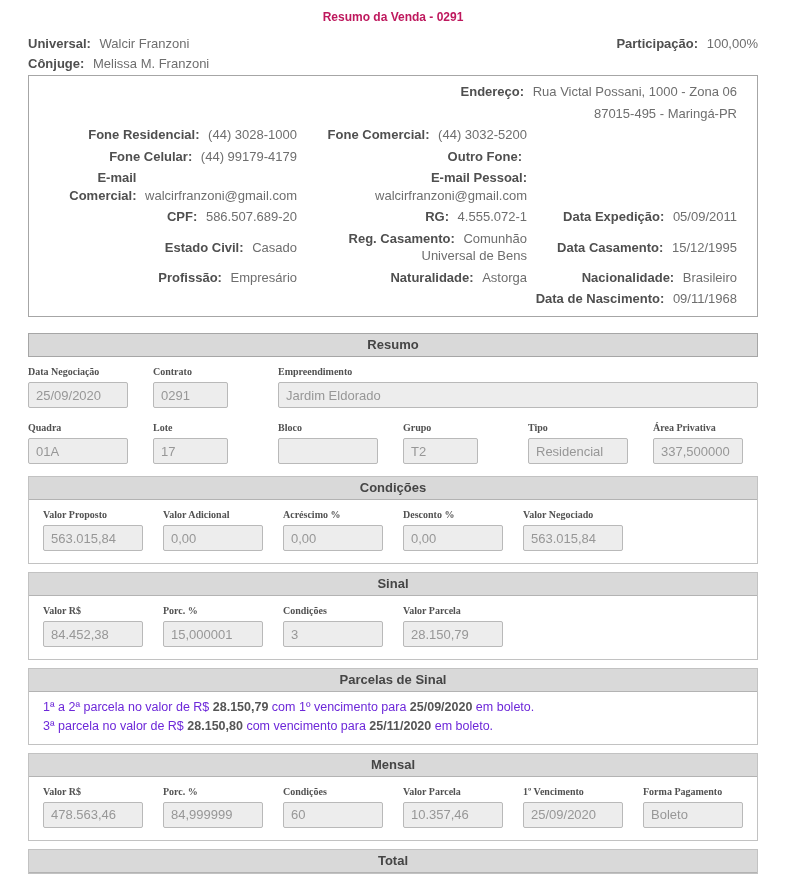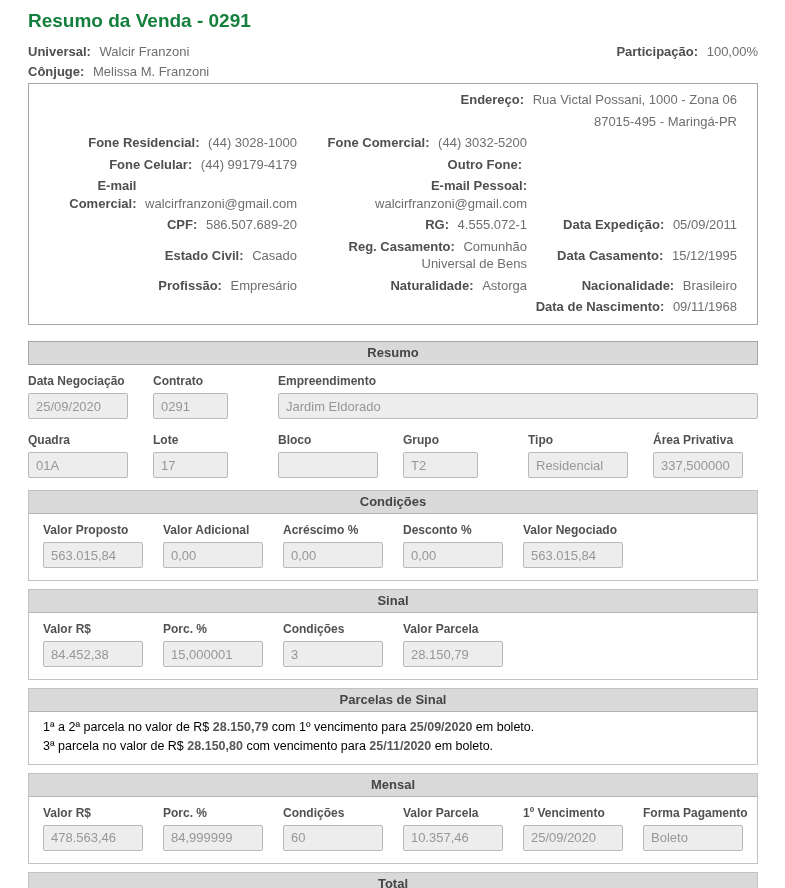--- a/index.html
+++ b/index.html
@@ -1,52 +1,52 @@
 <!DOCTYPE html>
 <html><head>
 <meta charset="utf-8">
 <style>
   * { box-sizing: border-box; }
   html,body { margin:0; padding:0; background:#fff; }
   body { width:785px; font-family:"Liberation Sans", sans-serif; font-size:13px; color:#555; }
   .page { padding:6px 27px 12px 28px; }
 
-  .title { color:#15803d; font-weight:bold; font-size:19px; margin:4px 0 12px; }
+  .title { text-align:center; color:#be185d; font-weight:bold; font-size:12px; margin:4px 0 12px; }
 
   .toprow { display:flex; justify-content:space-between; margin-bottom:5px; }
   .kv-l { font-weight:bold; color:#4f4f4f; }
   .kv-v { color:#6e6e6e; margin-left:5px; }
 
   .bbox { border:1px solid #a6a6a6; padding:5px 10px 6px; margin-top:4px; }
   .bb-row { display:grid; grid-template-columns:268px 230px 1fr; padding:2px 0; align-items:center;text-align:right; }
   .span-all { grid-column:1 / -1; }
   .bb-cell { padding-right:10px; line-height:1.35; }
   .lbl-narrow { display:inline-block; width:76px; }
 
   .bar { border:1px solid #a6a6a6; background:#d9d9d9; text-align:center; font-weight:bold;
          font-size:13px; color:#454545; padding:3px 0 4px; margin:16px 0 9px; }
 
   .cols { display:flex; }
   .col { flex:0 0 auto; } .c120{width:120px} .c125{width:125px} .c-rest{flex:1 1 auto}
-  .flabel { font-weight:bold; color:#515151; font-size:12px; margin-bottom:5px; white-space:nowrap; }
+  .flabel { font-weight:bold; color:#515151; font-size:10px; margin-bottom:5px; white-space:nowrap;font-family:Liberation Serif, serif; }
   .finput { display:block; height:26px; background:#ededed; border:1px solid #b9b9b9; border-radius:2px;
             color:#979797; padding:0 7px; font-family:"Liberation Sans", sans-serif; font-size:13px; }
   .fw75{width:75px} .fw100{width:100px}
   .fw102{width:90px} .fwfull{width:100%}
   .frow { margin-bottom:14px; }
   .frow:last-child { margin-bottom:0; }
 
   .sec { border:1px solid #c2c2c2; margin-top:8px; }
   .sec-h { background:#d9d9d9; border-bottom:1px solid #b3b3b3; text-align:center; font-weight:bold;
            font-size:13px; color:#454545; padding:3px 0 4px; }
   .sec-b { padding:9px 14px 12px; }
   .sec-b.tight { padding:6px 14px 8px; }
 
   .pline { font-size:12.5px; line-height:1.5; }
-  .pt { color:#000000; }
+  .pt { color:#6d28d9; }
   .pv { font-weight:bold; color:#555; }
 </style>
 </head>
 <body>
 
 <div class="page">
 
   <div class="title">Resumo da Venda - 0291</div>
 
   <div class="toprow">

